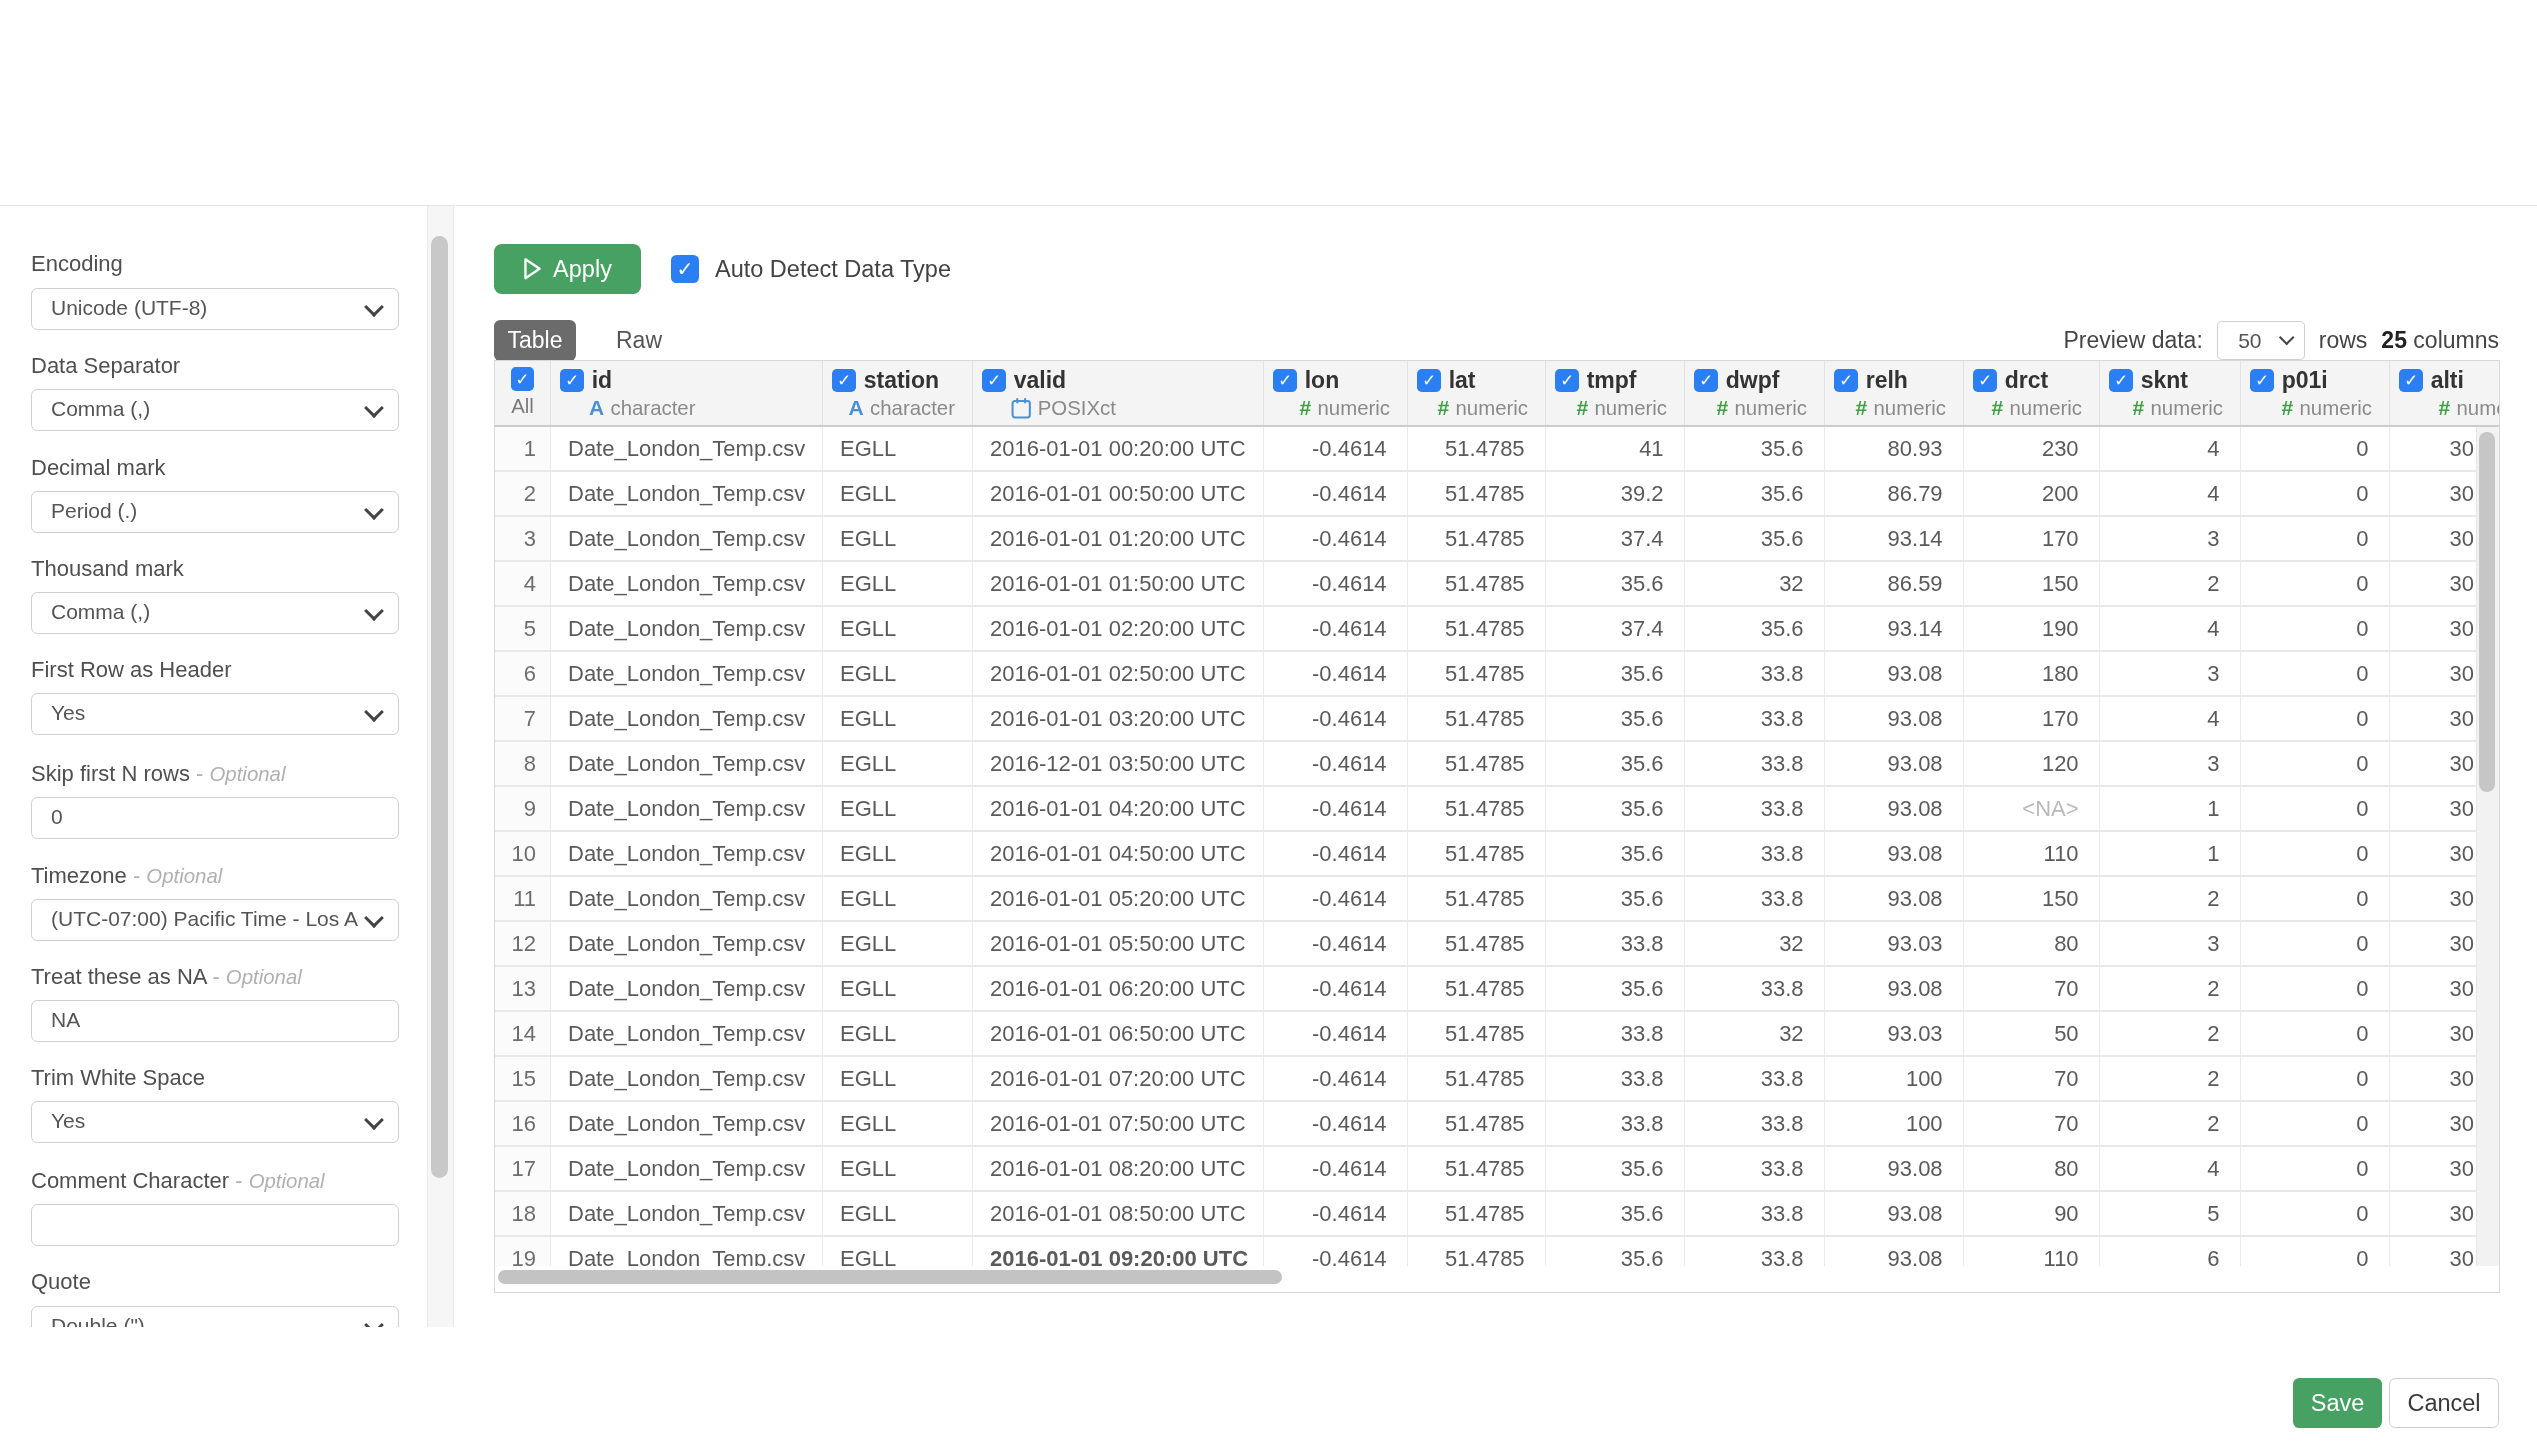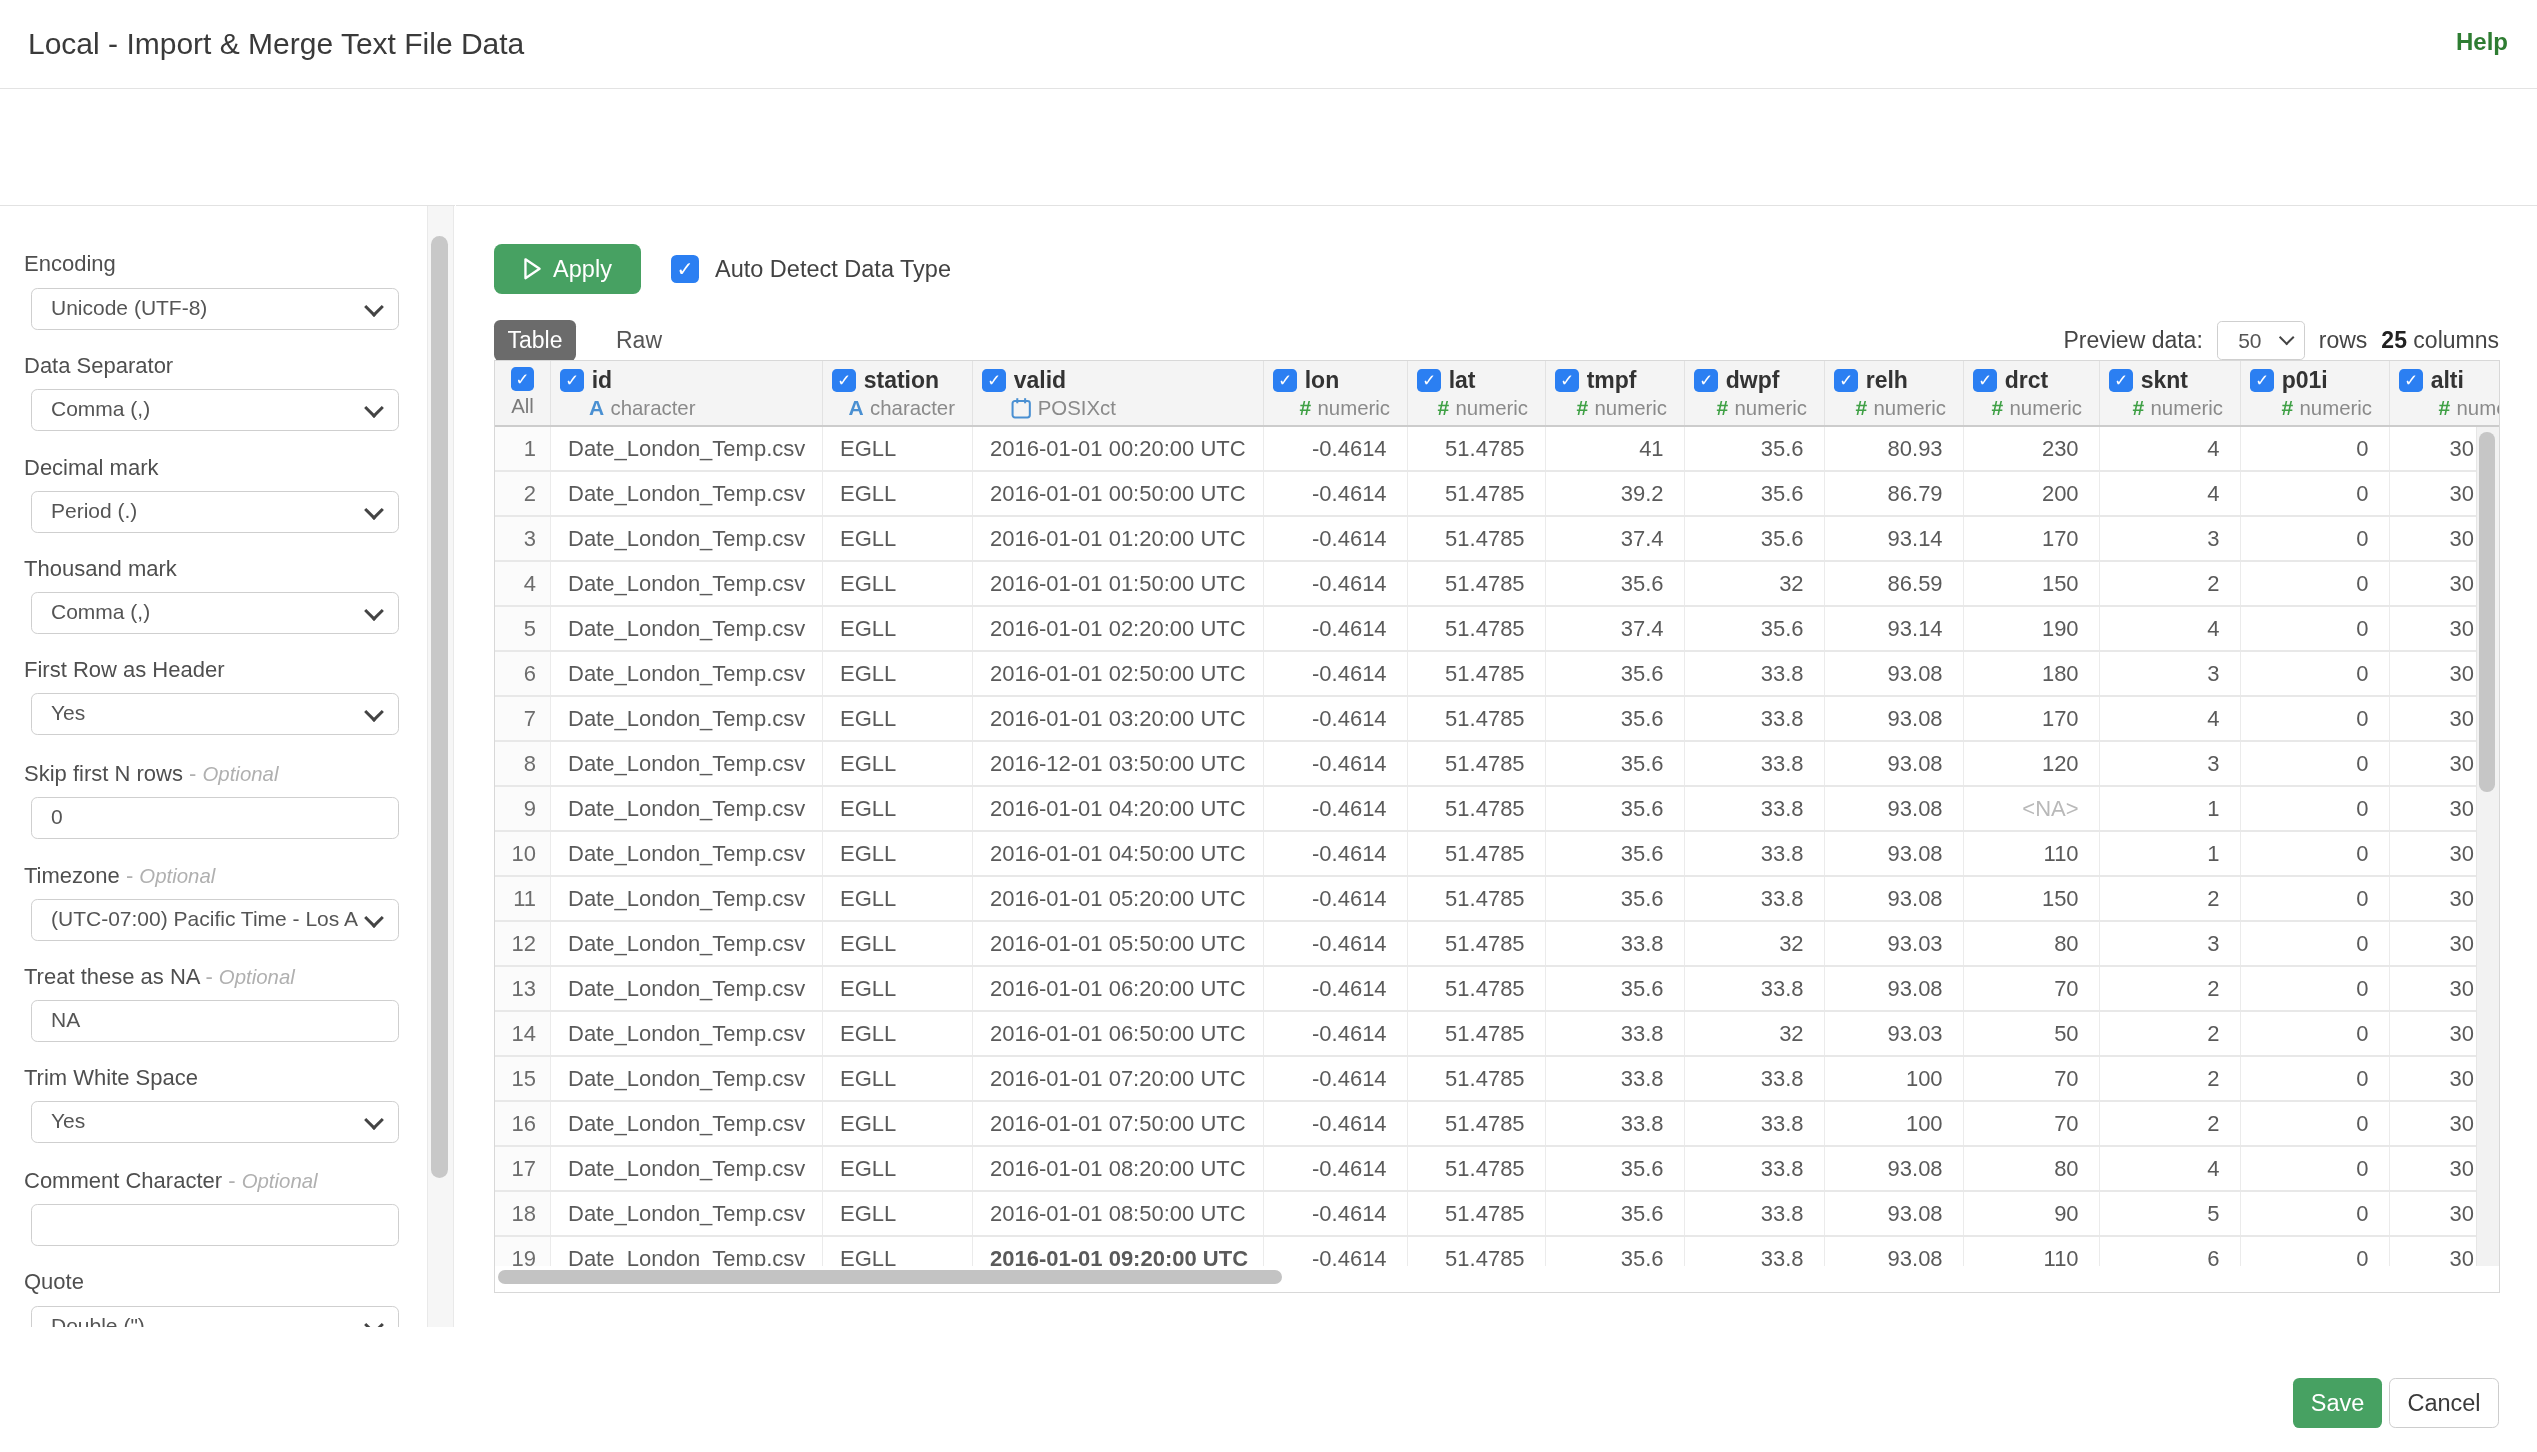--- a/index.html
+++ b/index.html
@@ -18,21 +18,21 @@
   #fi-folder{top:118px;}
   #fi-files{top:163px;}
 
   
   #sidebar-pane{position:absolute;left:0;top:205px;width:455px;height:1121px;
                 border-top:1.6px solid #e2e2e2;overflow:hidden;background:#fff;}
   #main-pane{position:absolute;left:456px;top:205px;width:2081px;height:1121px;
              border-top:1.6px solid #e2e2e2;background:#fff;}
 
   
-  .sf-label{position:absolute;left:24px;height:28px;font-size:22px;color:#4f4f4f;white-space:nowrap;}
+  .sf-label{position:absolute;left:31px;height:28px;font-size:22px;color:#4f4f4f;white-space:nowrap;}
   .sf-opt{font-size:20.4px;color:#b0b0b0;font-style:italic;}
   .sf-opt-dash{color:#b0b0b0;font-style:normal;}
   .sf-control{position:absolute;left:31px;width:368px;height:42px;border:1.6px solid #cfcfcf;
               border-radius:6.3px;background:#fff;box-sizing:border-box;cursor:pointer;}
   .sf-value{position:absolute;left:19px;top:0;right:39px;height:38px;line-height:38px;
             font-size:21px;color:#555;white-space:nowrap;overflow:hidden;}
   .chev{position:absolute;right:17px;top:11px;width:11px;height:11px;
         border-right:3.1px solid #444;border-bottom:3.1px solid #444;transform:rotate(45deg);}
   .sb-track{position:absolute;left:427px;top:0;width:25px;height:1121px;background:#f6f6f6;
             border-left:0.8px solid #e9e9e9;border-right:0.8px solid #e9e9e9;}
@@ -102,24 +102,20 @@
             justify-content:center;cursor:pointer;}
   #cancel-btn{position:absolute;left:2389px;top:1378px;width:110px;height:50px;border-radius:6.3px;
               background:#fff;border:1.6px solid #cdcdcd;box-sizing:border-box;color:#3a3a3a;font-size:23.5px;
               display:flex;align-items:center;justify-content:center;cursor:pointer;}
 </style>
 </head>
 <body>
 
 <div id="page">
 
-  <div id="topbar">
-    <div id="title">Local - Import &amp; Merge Text File Data</div>
-    <div id="help">Help</div>
-  </div>
 
 
   <div id="sidebar-pane">
     <div id="sidebar-fields">
         <div class="sf-label" style="top: 45px;"><span>Encoding</span></div>
         <div class="sf-control" style="top: 82px;">
           <span class="sf-value">Unicode (UTF-8)</span>
           <span class="chev"></span>
         </div>
         <div class="sf-label" style="top: 147px;"><span>Data Separator</span></div>

